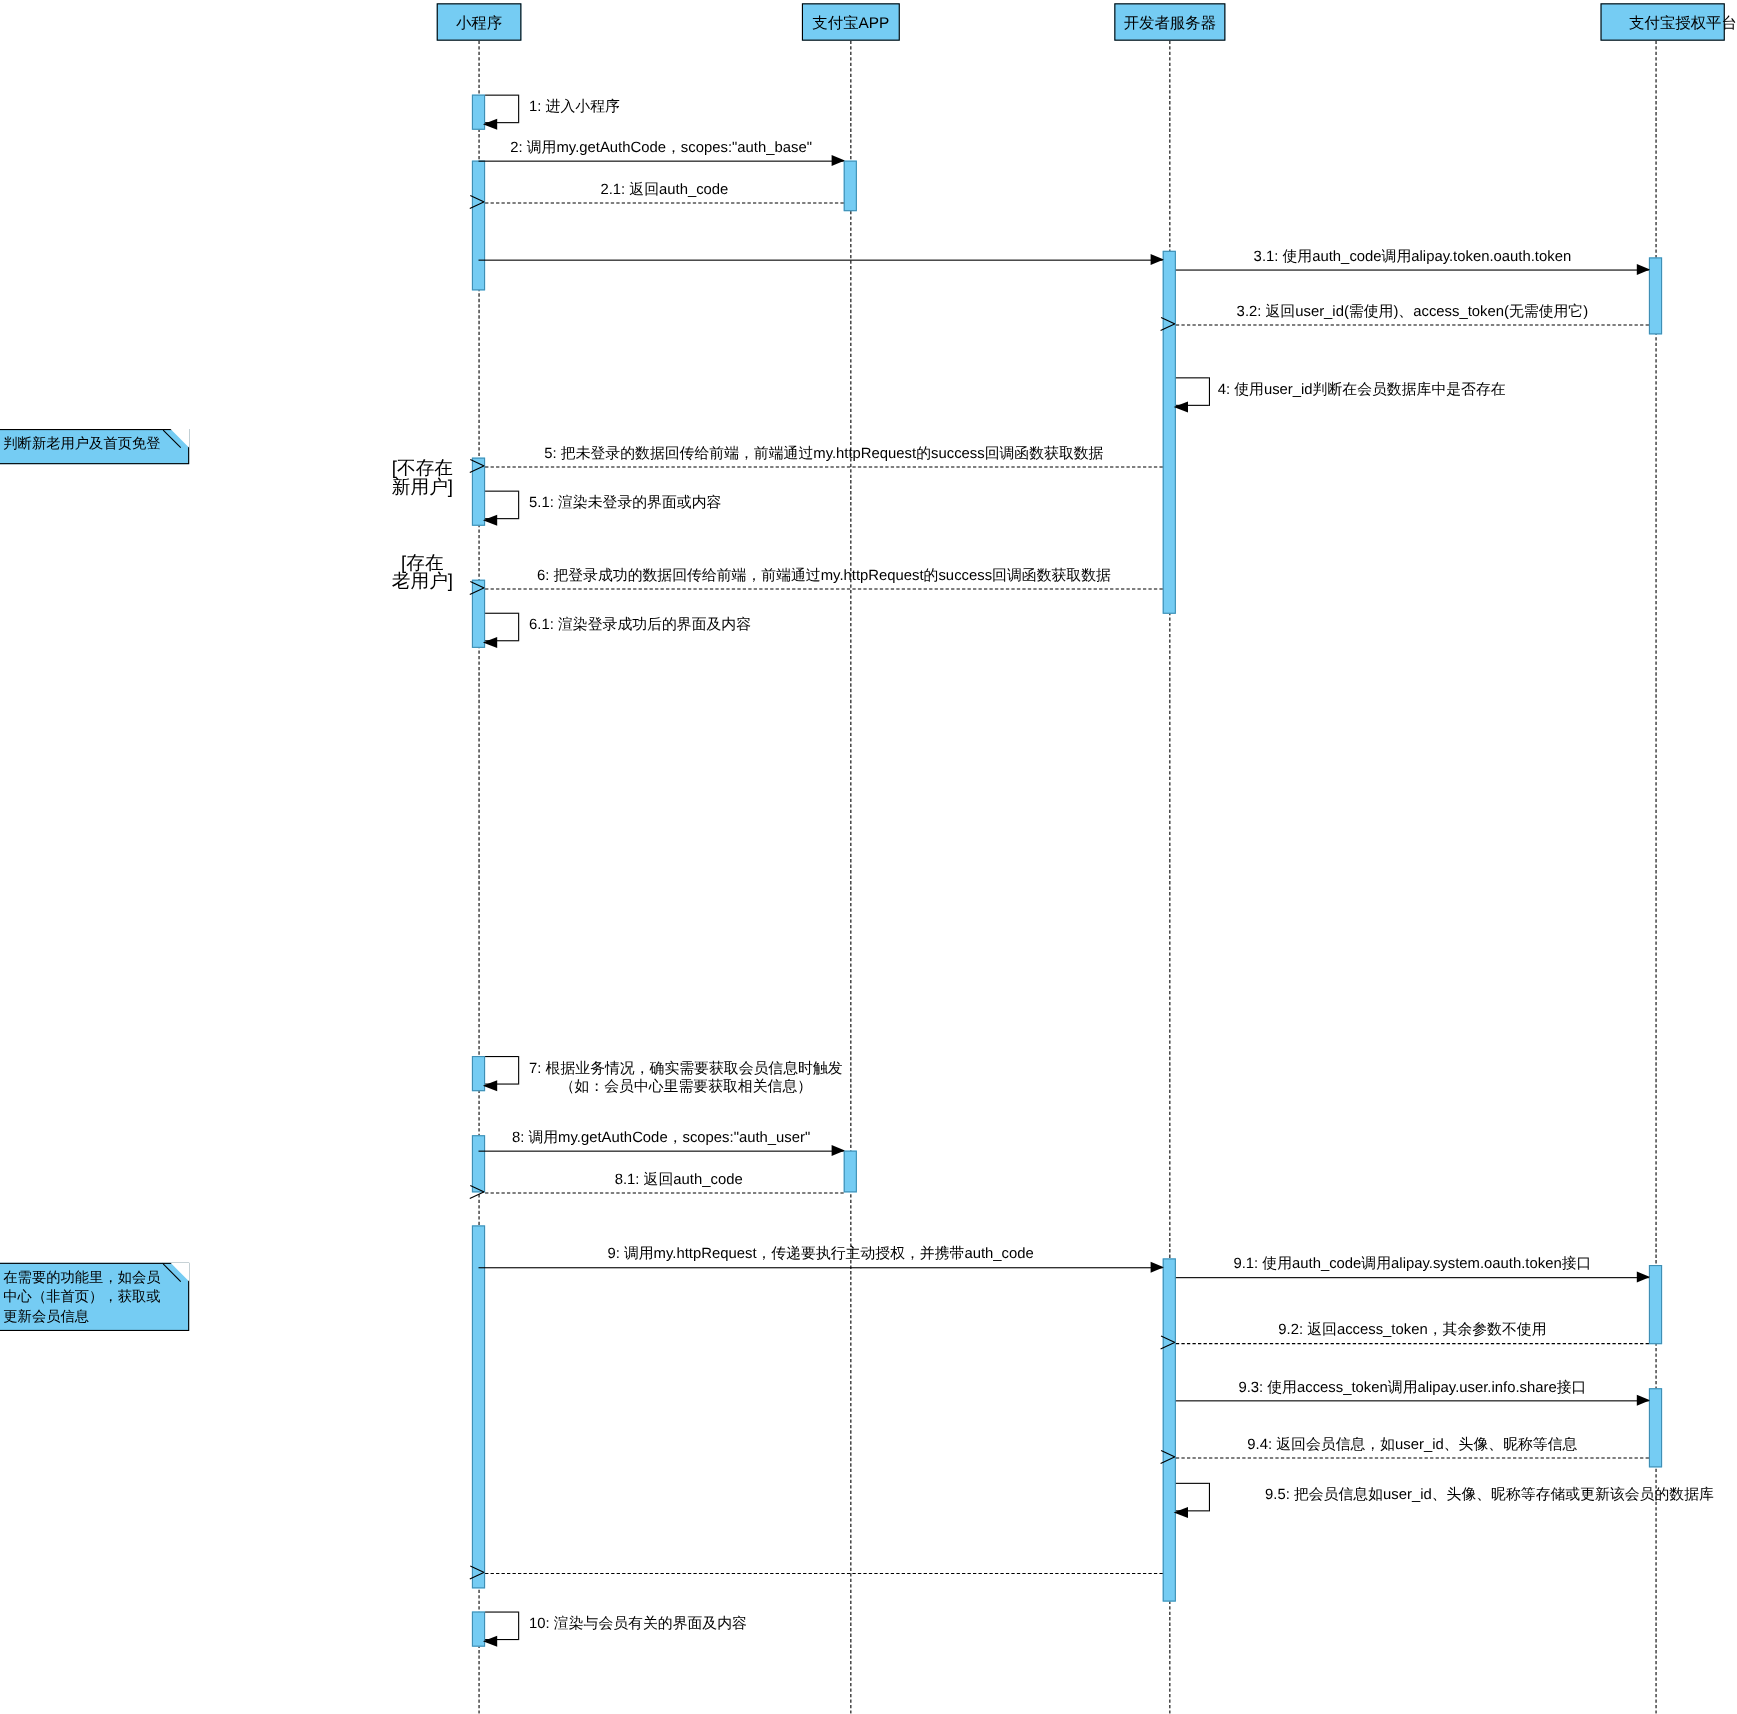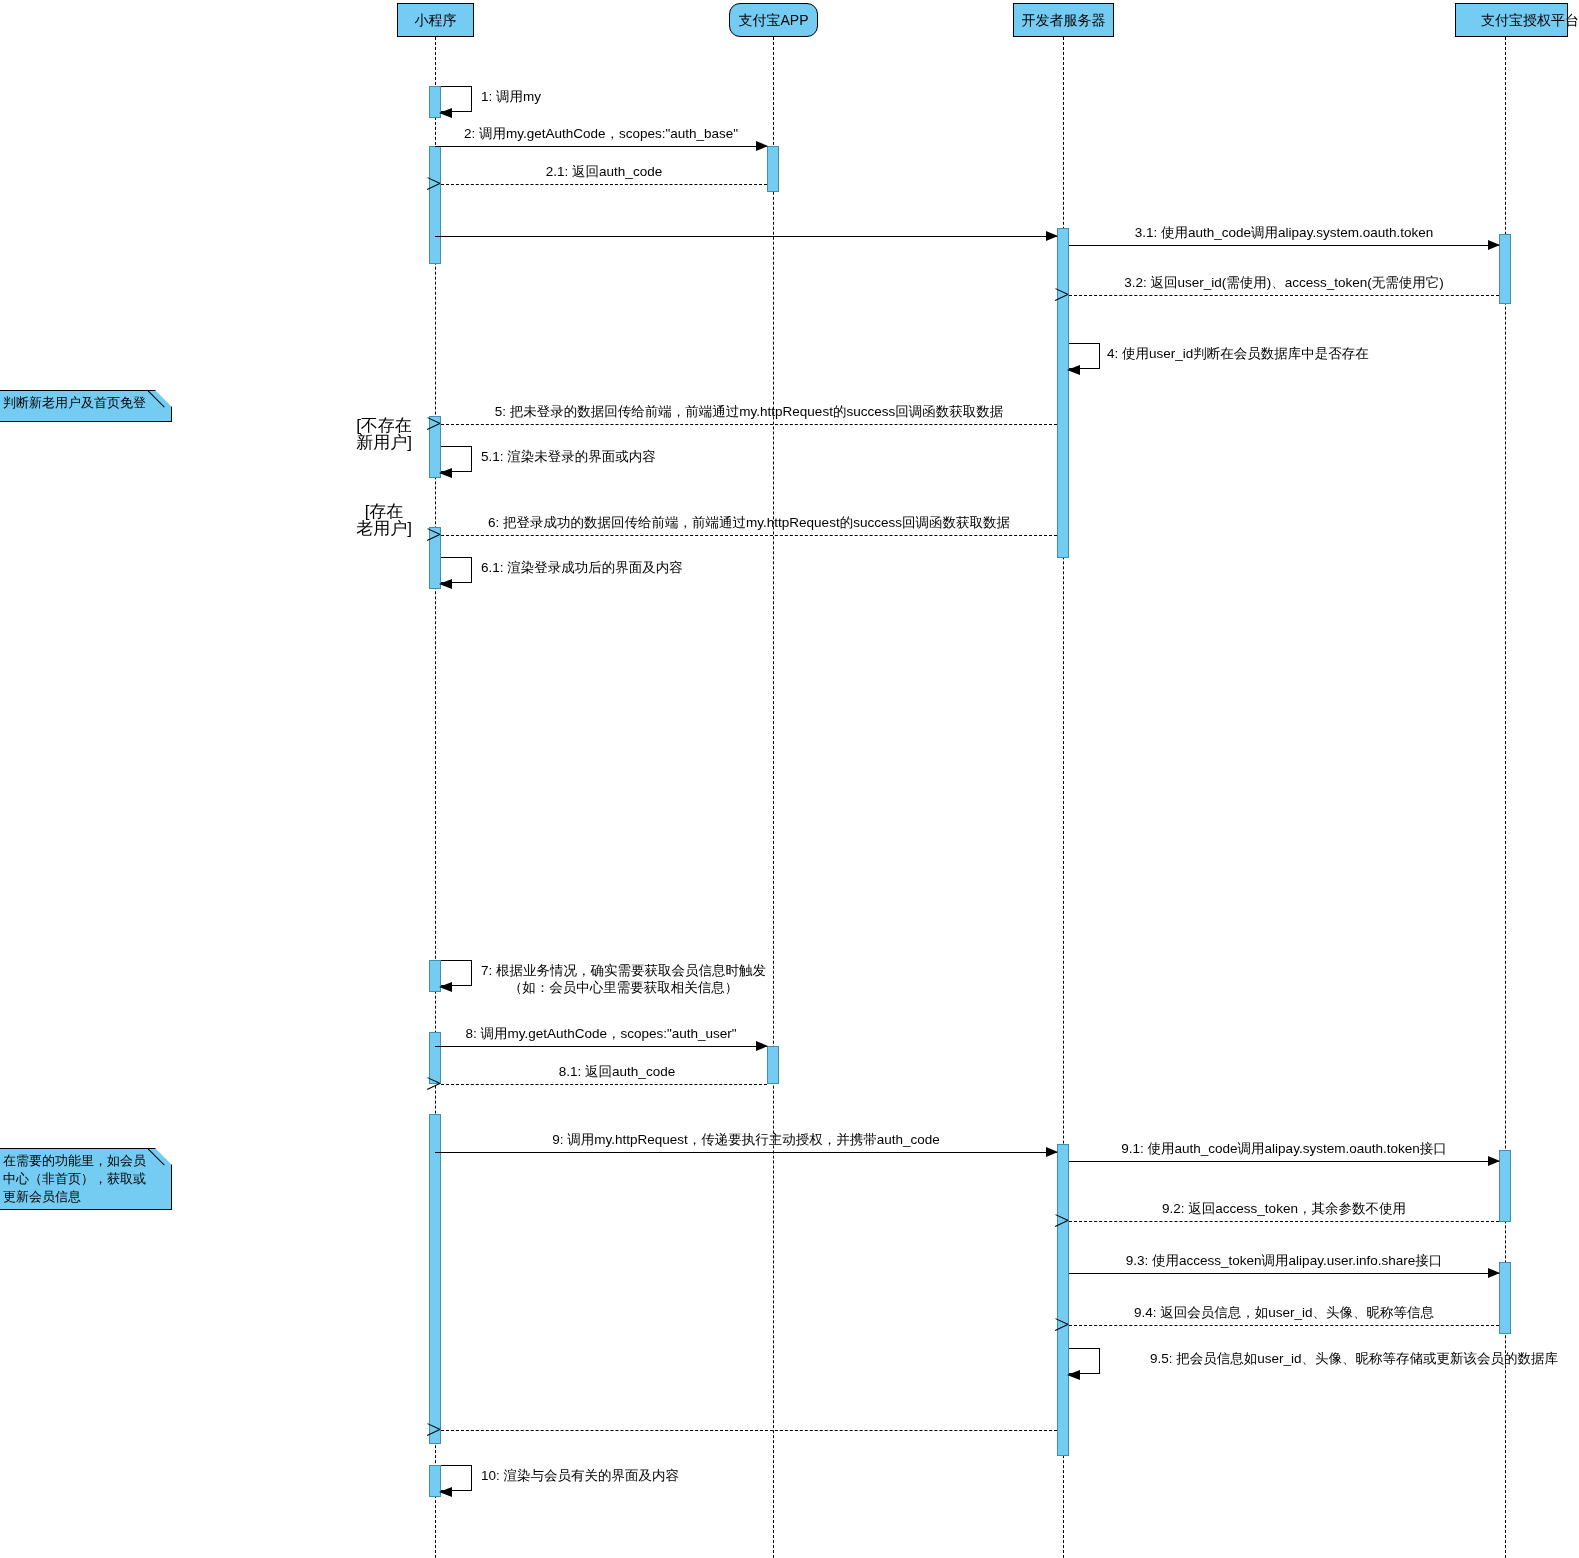--- a/index.html
+++ b/index.html
@@ -139,21 +139,21 @@
     <div>新用户]</div>
   </div>
   <div class="guard" style="left:338px;top:503px;width:92px;">
     <div>[存在</div>
     <div>老用户]</div>
   </div>
 
   <div class="participant" style="left:397px;top:3px;width:77px;height:34px;">
     <span>小程序</span>
   </div>
-  <div class="participant" style="left:729px;top:3px;width:89px;height:34px;border-radius:11px;">
+  <div class="participant" style="left:729px;top:3px;width:89px;height:34px;">
     <span>支付宝APP</span>
   </div>
   <div class="participant" style="left:1013px;top:3px;width:101px;height:34px;">
     <span>开发者服务器</span>
   </div>
   <div class="participant" style="left:1455px;top:3px;width:113px;height:34px;padding-left:37px;">
     <span>支付宝授权平台</span>
   </div>
 
   <div class="activation" style="left:429px;top:86px;width:12px;height:32px;"></div>
@@ -173,21 +173,21 @@
   <div class="activation" style="left:1499px;top:234px;width:12px;height:70px;"></div>
   <div class="activation" style="left:1499px;top:1150px;width:12px;height:72px;"></div>
   <div class="activation" style="left:1499px;top:1262px;width:12px;height:72px;"></div>
 
   <div class="selfmsg" style="left:441px;top:86px;width:30px;height:26px;">
     <div class="top" style="width:30px;"></div>
     <div class="right" style="left:30px;"></div>
     <div class="bottom" style="width:30px;"></div>
     <div class="ahead"></div>
   </div>
-  <div class="msglabel" style="left:481px;top:88px;text-align:left;">1: 调用my</div>
+  <div class="msglabel" style="left:481px;top:88px;text-align:left;">1: 进入小程序</div>
 
   <div class="msg right" style="left:435px;top:146px;width:332px;">
     <div class="line"></div>
       <div class="head"></div>
   </div>
   <div class="msglabel" style="left:435px;top:125px;width:332px;">2: 调用my.getAuthCode，scopes:"auth_base"</div>
 
   <div class="msg dashed left" style="left:441px;top:184px;width:326px;">
     <div class="line"></div>
       <div class="head"></div>
@@ -196,21 +196,21 @@
 
   <div class="msg right" style="left:435px;top:236px;width:622px;">
     <div class="line"></div>
       <div class="head"></div>
   </div>
 
   <div class="msg right" style="left:1069px;top:245px;width:430px;">
     <div class="line"></div>
       <div class="head"></div>
   </div>
-  <div class="msglabel" style="left:1069px;top:224px;width:430px;">3.1: 使用auth_code调用alipay.system.oauth.token</div>
+  <div class="msglabel" style="left:1069px;top:224px;width:430px;">3.1: 使用auth_code调用alipay.token.oauth.token</div>
 
   <div class="msg dashed left" style="left:1069px;top:295px;width:430px;">
     <div class="line"></div>
       <div class="head"></div>
   </div>
   <div class="msglabel" style="left:1069px;top:274px;width:430px;">3.2: 返回user_id(需使用)、access_token(无需使用它)</div>
 
   <div class="selfmsg" style="left:1069px;top:343px;width:30px;height:26px;">
     <div class="top" style="width:30px;"></div>
     <div class="right" style="left:30px;"></div>

